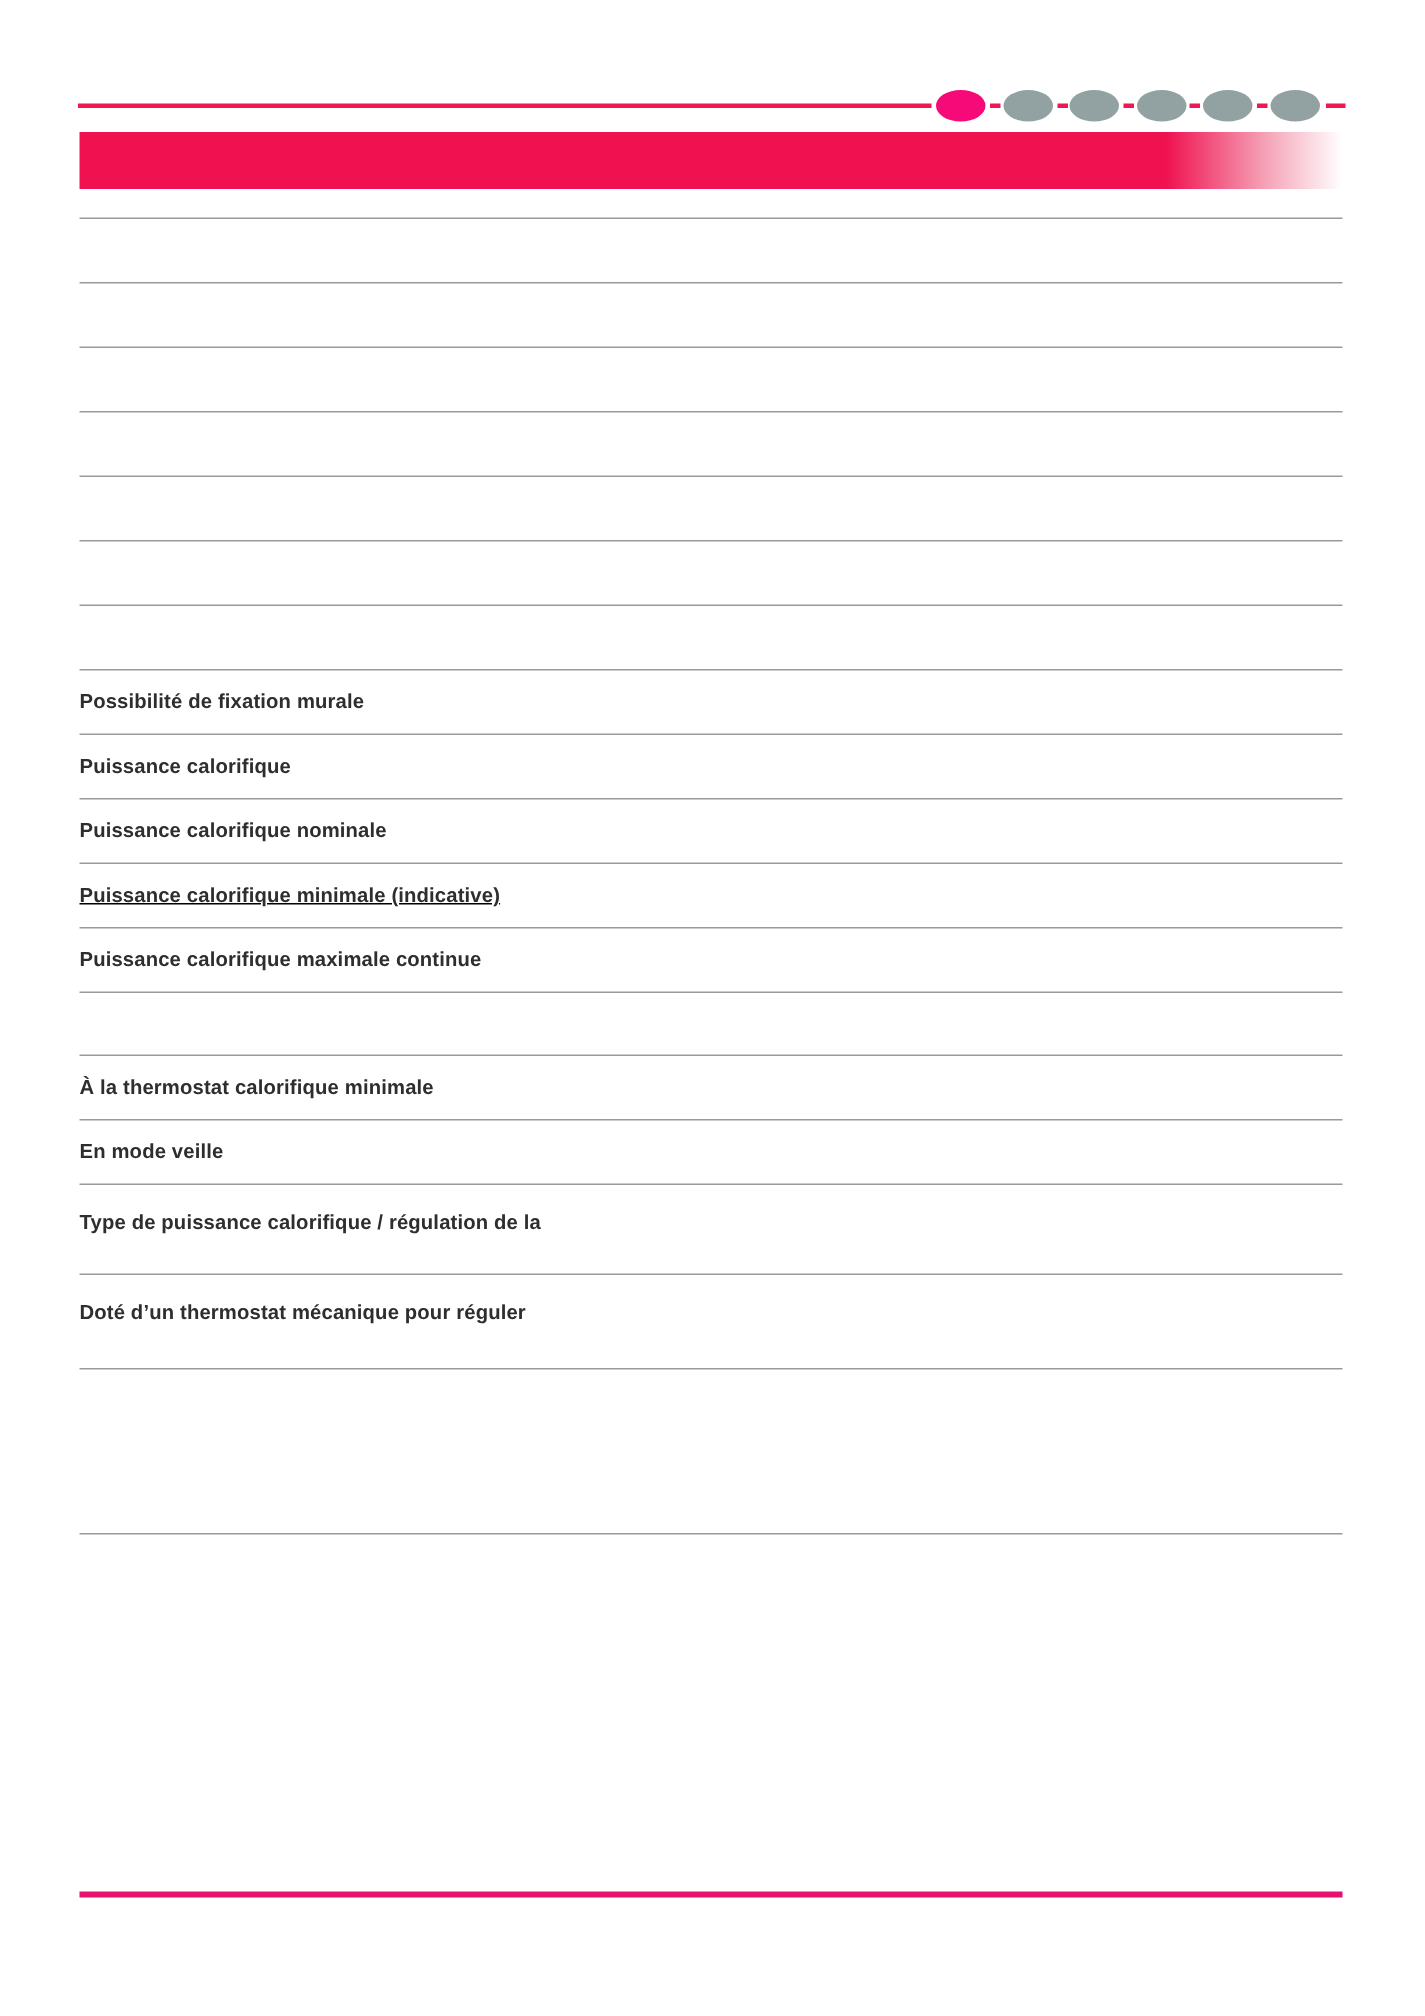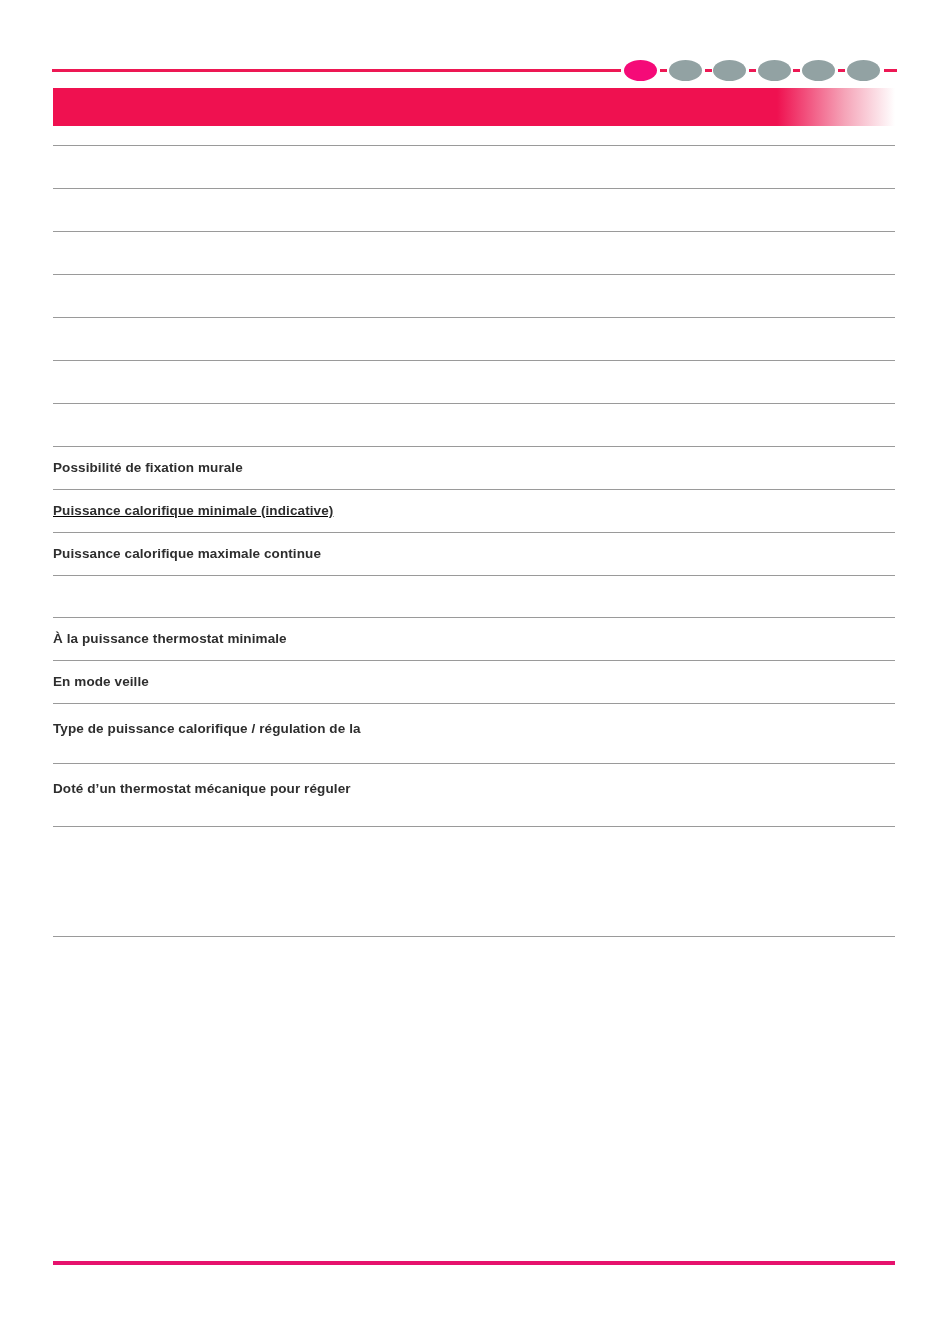--- a/index.html
+++ b/index.html
@@ -135,31 +135,37 @@
       </div>
       <div class="spec-row" style="height: 43px;">
         <span class="spec-label"></span>
       </div>
       <div class="spec-row" style="height: 43px;">
         <span class="spec-label"></span>
       </div>
       <div class="spec-row" style="height: 43px;">
         <span class="spec-label">Possibilité de fixation murale</span>
       </div>
+      <div class="spec-row" style="height: 43px;">
+        <span class="spec-label">Puissance calorifique</span>
+      </div>
+      <div class="spec-row" style="height: 43px;">
+        <span class="spec-label">Puissance calorifique nominale</span>
+      </div>
       <div class="spec-row" style="height: 43px; text-decoration: underline;">
         <span class="spec-label">Puissance calorifique minimale (indicative)</span>
       </div>
       <div class="spec-row" style="height: 43px;">
         <span class="spec-label">Puissance calorifique maximale continue</span>
       </div>
       <div class="spec-row" style="height: 42px;">
         <span class="spec-label"></span>
       </div>
       <div class="spec-row" style="height: 43px;">
-        <span class="spec-label">À la puissance thermostat minimale</span>
+        <span class="spec-label">À la thermostat calorifique minimale</span>
       </div>
       <div class="spec-row" style="height: 43px;">
         <span class="spec-label">En mode veille</span>
       </div>
       <div class="spec-row top-align" style="height: 60px;">
         <span class="spec-label">Type de puissance calorifique / régulation de la</span>
       </div>
       <div class="spec-row top-align" style="height: 63px;">
         <span class="spec-label">Doté d’un thermostat mécanique pour réguler</span>
       </div>

